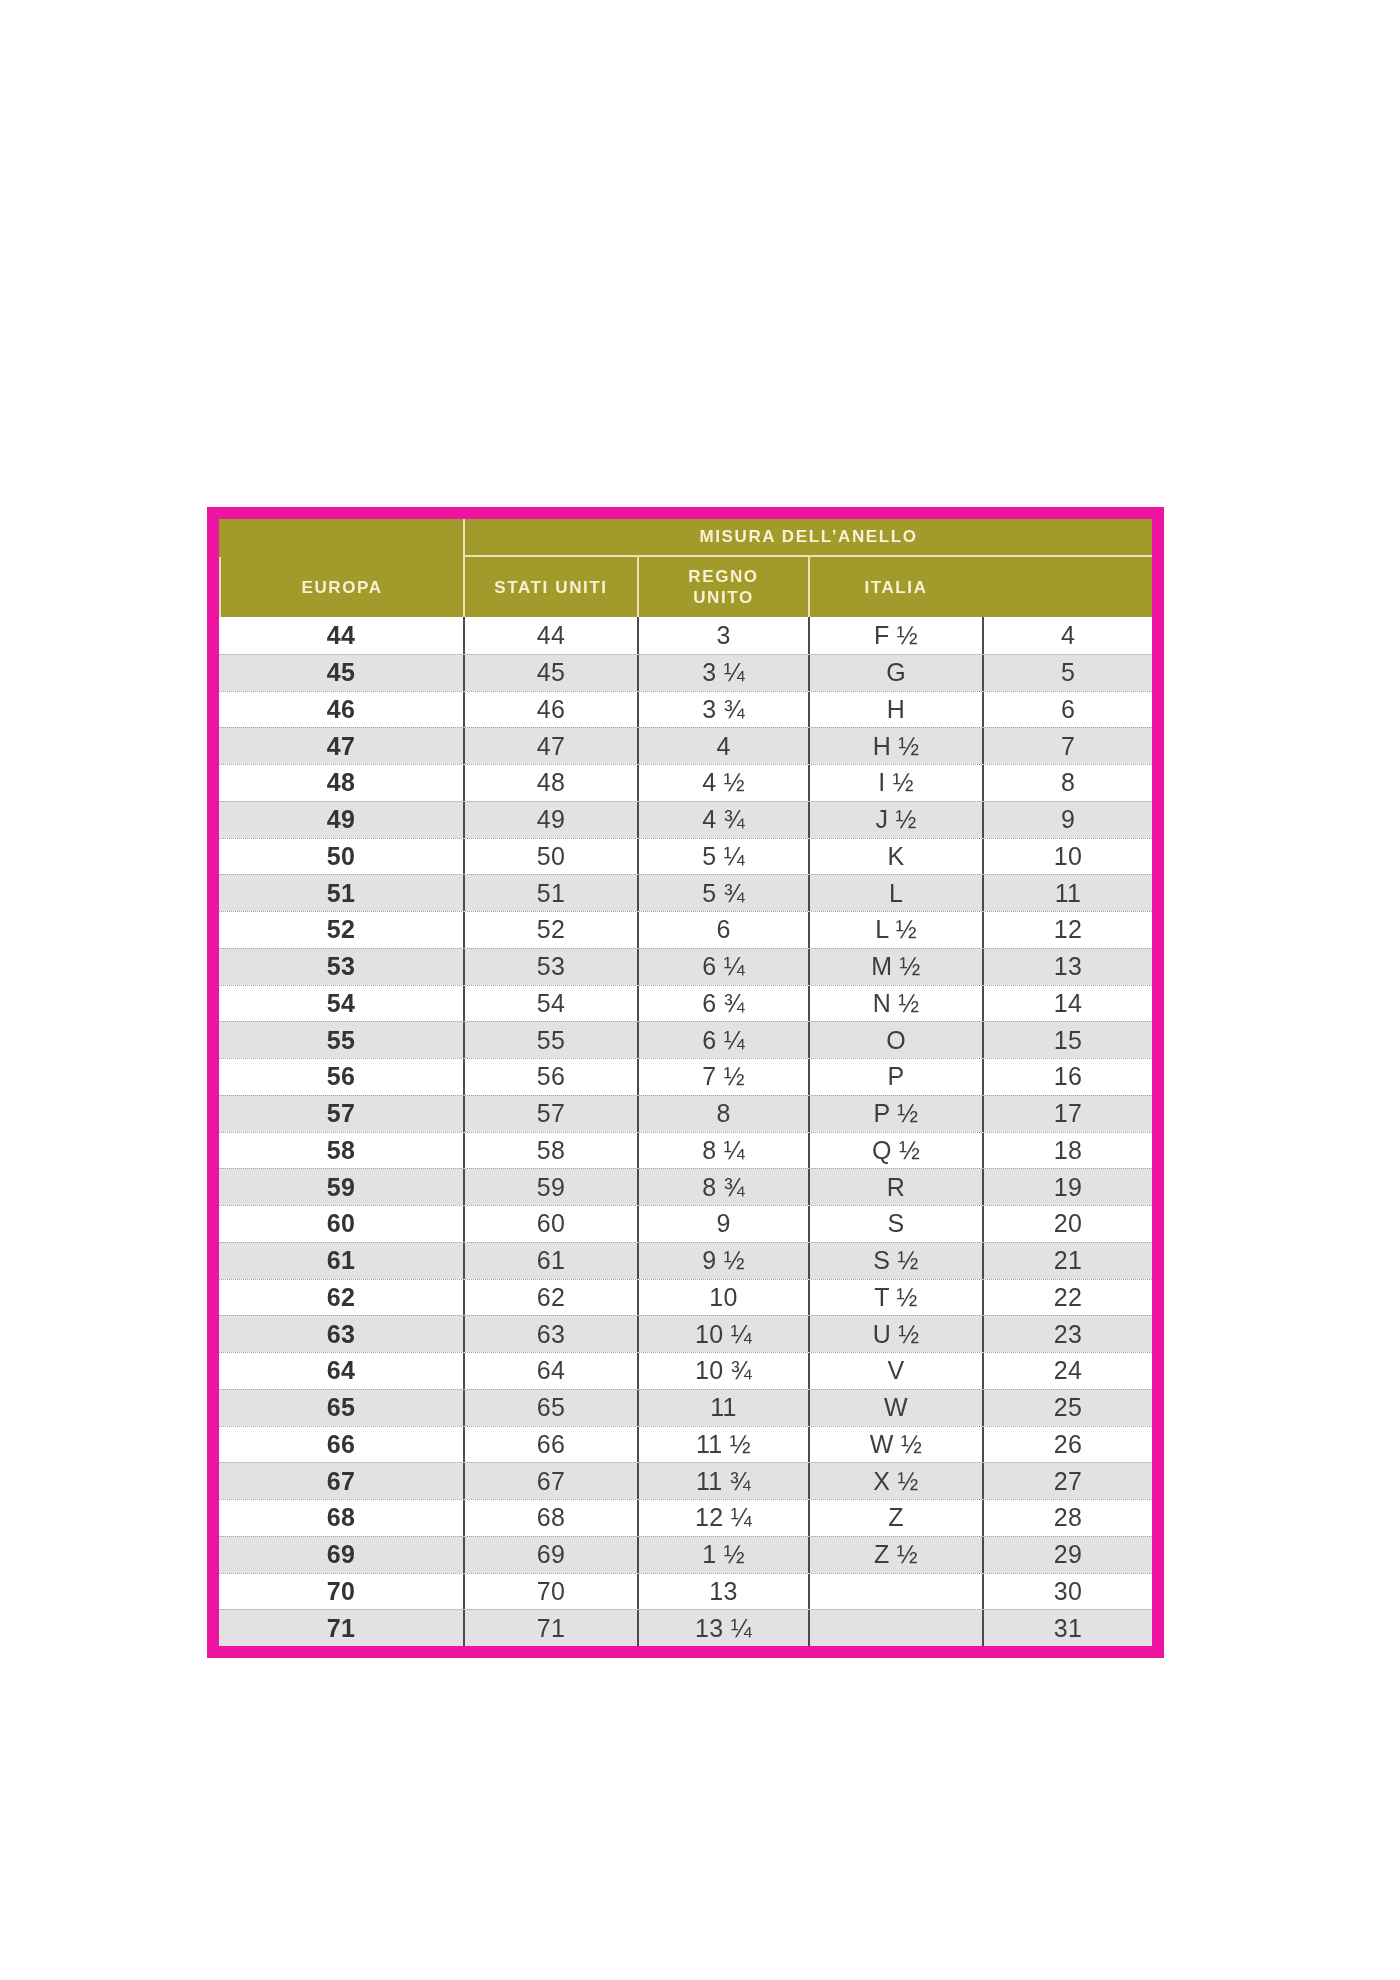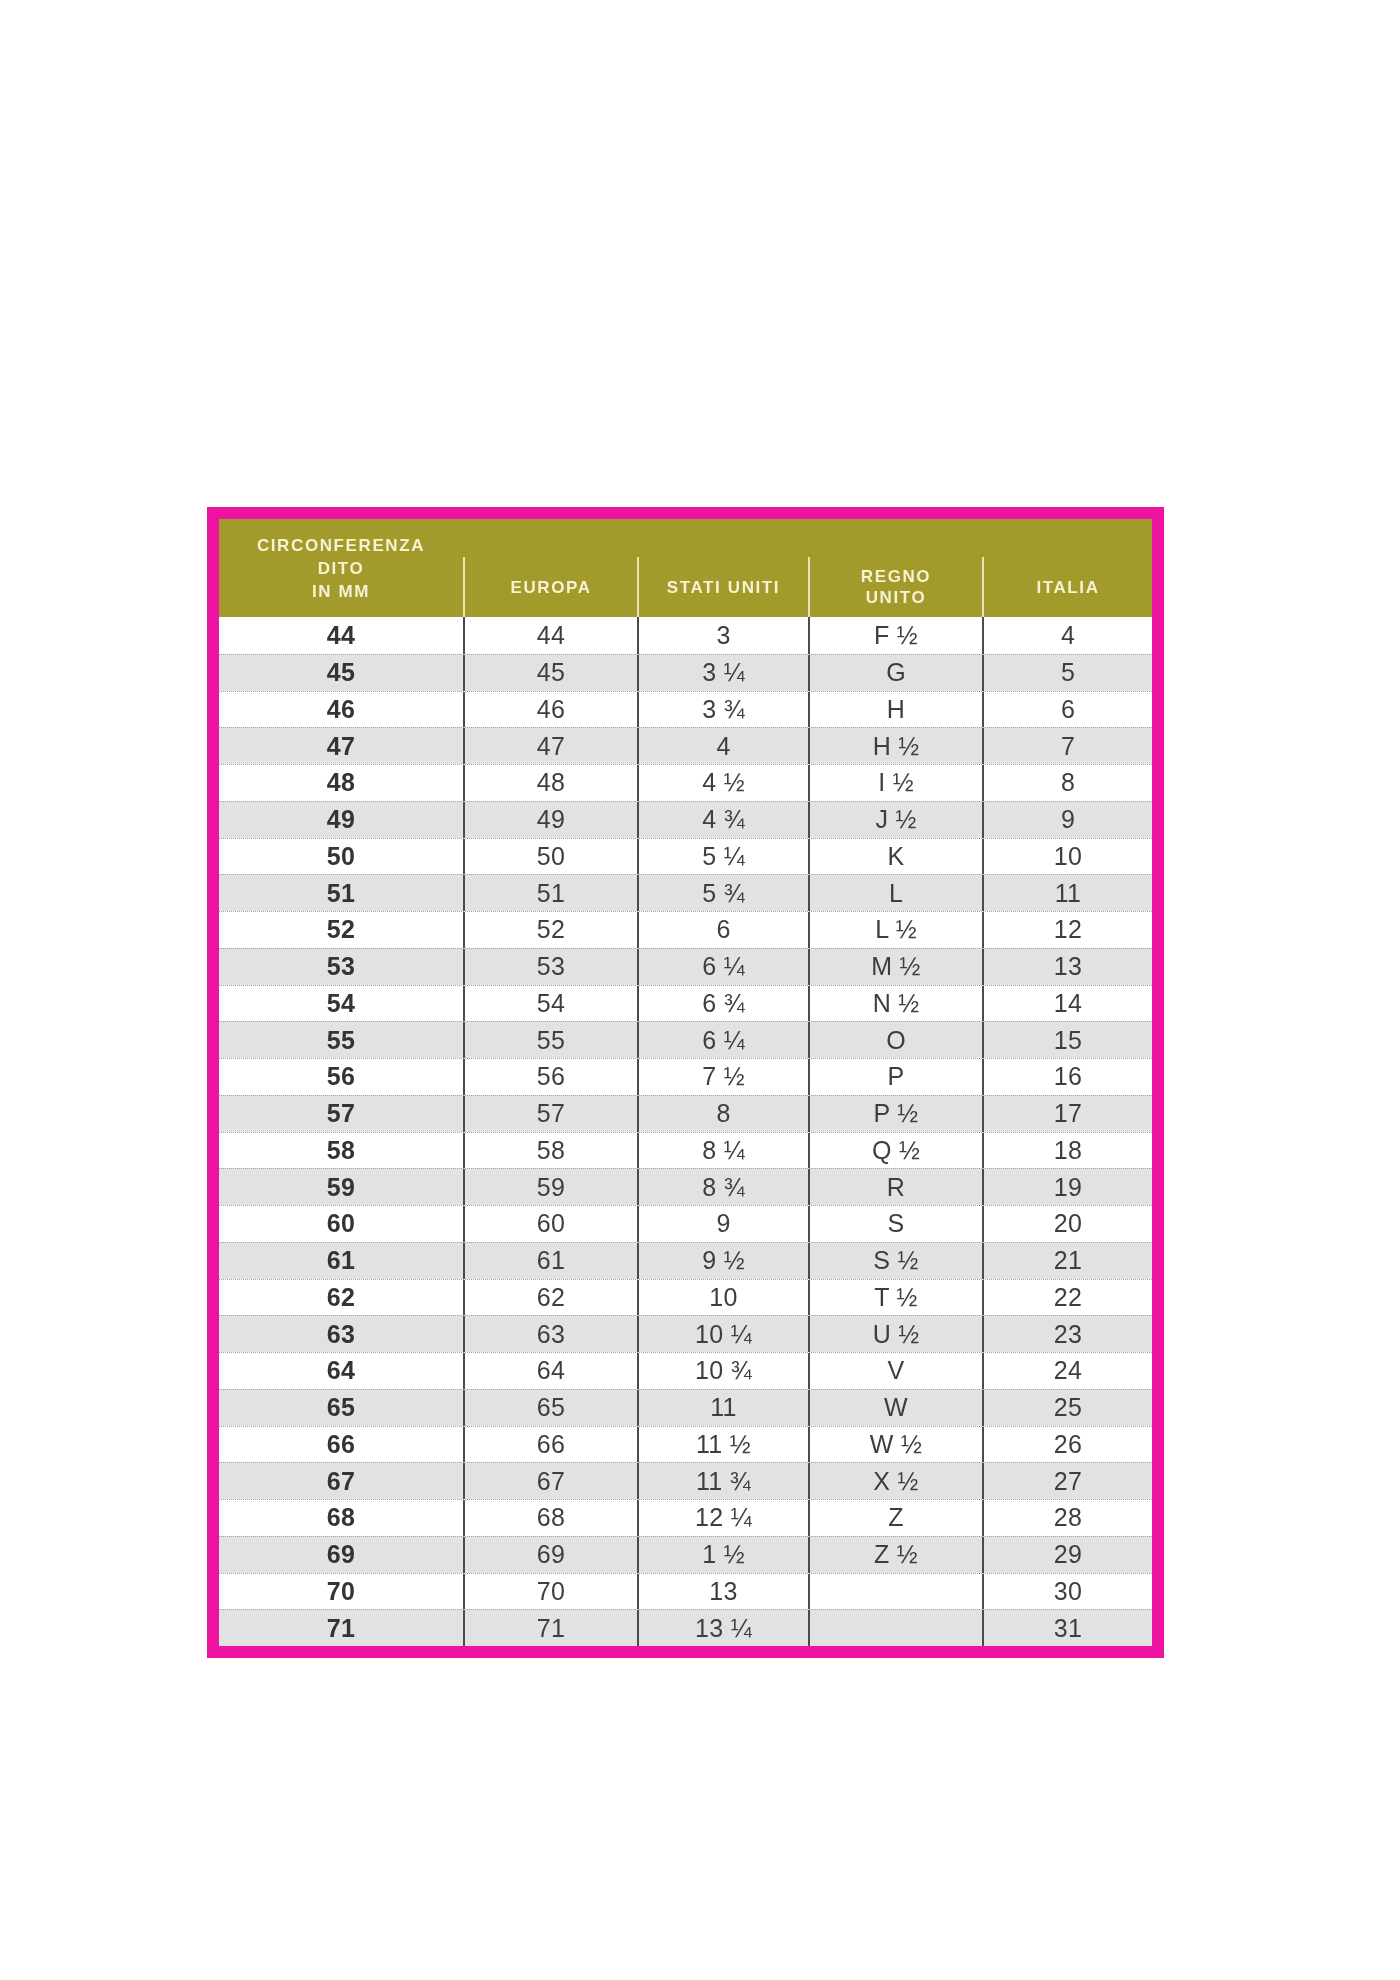--- a/index.html
+++ b/index.html
@@ -92,23 +92,21 @@
     letter-spacing: 0.3px;
   }
   .cell + .cell { border-left: 2px solid var(--divider-dark); }
   .cell.c1 { font-weight: bold; color: #343434; }
 </style>
 </head>
 <body>
 
 <div class="ring-table">
   <div class="thead">
-    <div class="corner">CIRCONFERENZA
-DITO
-IN MM</div>
+    <div class="group">MISURA DELL’ANELLO</div>
 
   <div class="sub">EUROPA</div>
 
   <div class="sub">STATI UNITI</div>
 
   <div class="sub">REGNO
 UNITO</div>
 
   <div class="sub">ITALIA</div>
 </div>

